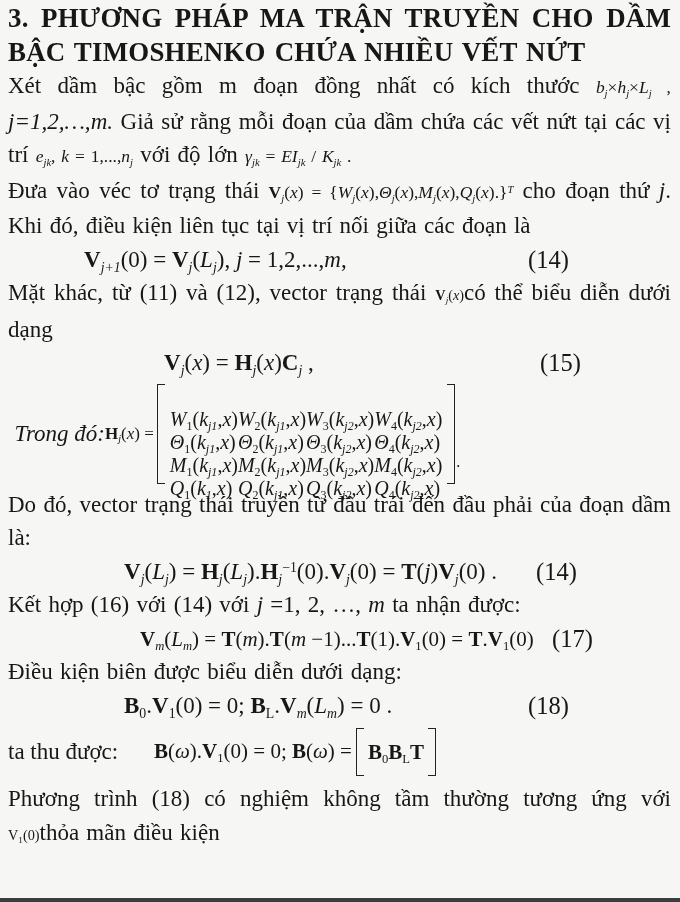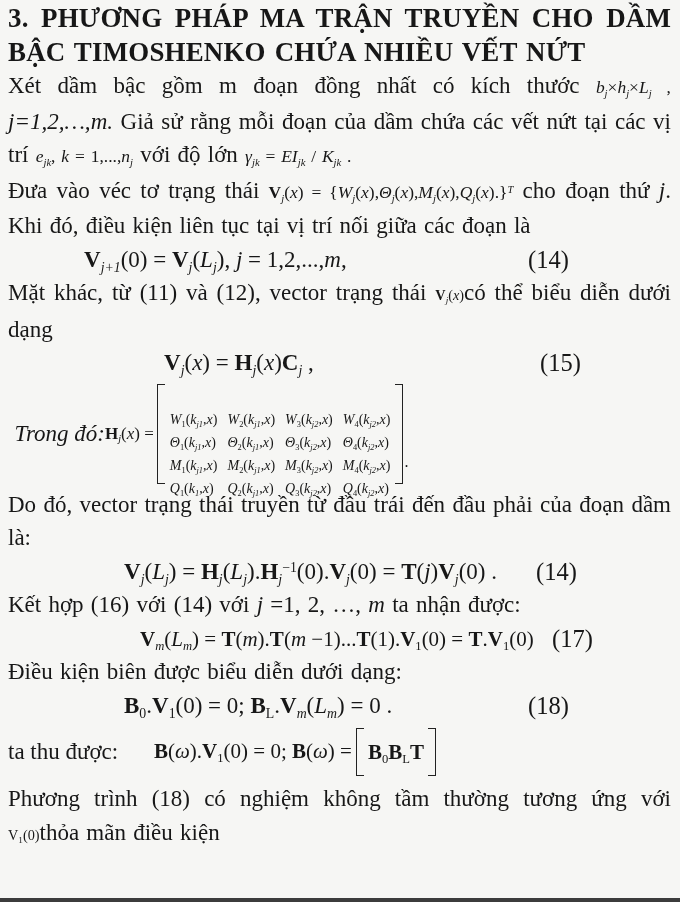--- a/index.html
+++ b/index.html
@@ -38,22 +38,22 @@
   .eq-16 .eq-content{margin-left:116px;}  .eq-16 .eq-num{left:528px;}
   .eq-17 .eq-content{margin-left:132px;font-size:21px;font-family:Liberation Serif, serif;} .eq-17 .eq-num{left:544px;}
   .eq-18 .eq-content{margin-left:116px;}  .eq-18 .eq-num{left:520px;}
   
   .matrix-row{display:flex;align-items:center;height:106px;margin:1px 0;}
   .m-label{font-style:italic;width:97px;flex:none;text-align:right;}
   .m-lhs{font-size:17px;margin-right:3px;white-space:nowrap;}
   .bracket{align-self:stretch;width:7px;border:1.6px solid #222;flex:none;}
   .bracket.bl{border-right:none;margin:3px 2px 3px 0;}
   .bracket.br{border-left:none;margin:3px 0 3px 2px;}
-  .m-grid{display:grid;grid-template-columns:repeat(4,auto);column-gap:10px;
-          font-size:14px;line-height:23px;padding:4px 3px;margin-top:40px;}
+  .m-grid{display:grid;grid-template-columns:repeat(4,auto);column-gap:0;
+          font-size:20px;line-height:23px;padding:4px 3px;margin-top:40px;}
   .m-cell{white-space:nowrap;}
   .m-after{font-size:16px;align-self:flex-end;margin:0 0 8px 1px;}
   
   .p8{display:flex;align-items:center;height:60px;}
   .p8-label{flex:none;width:118px;}
   .p8-formula{font-size:21px;display:flex;align-items:center;white-space:nowrap;margin-left:28px;}
   .p8-col{display:flex;flex-direction:row;text-align:center;line-height:21px;padding:0 3px;}
   .p8 .bracket{height:46px;align-self:center;}
   .p8 .bracket.bl{margin:0 1px 0 4px;}
   .p8 .bracket.br{margin:0 0 0 1px;}

